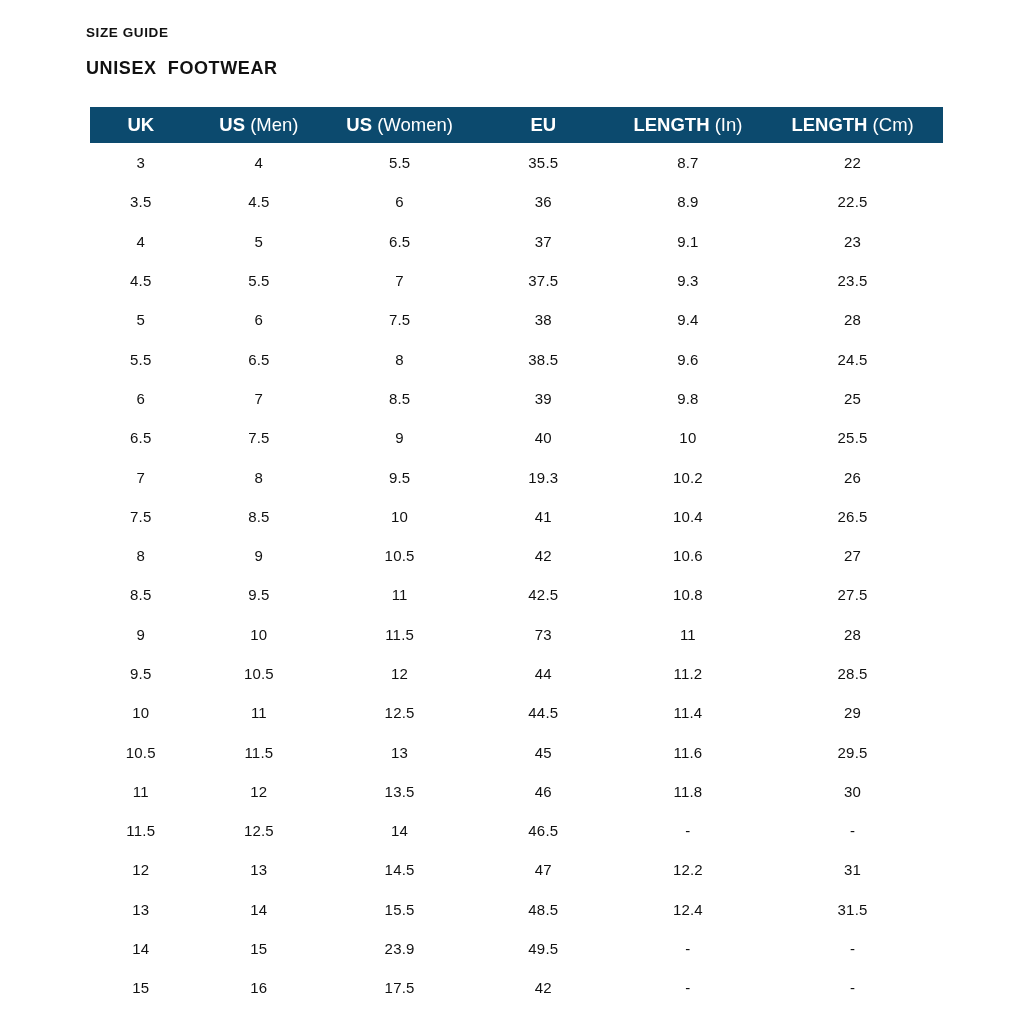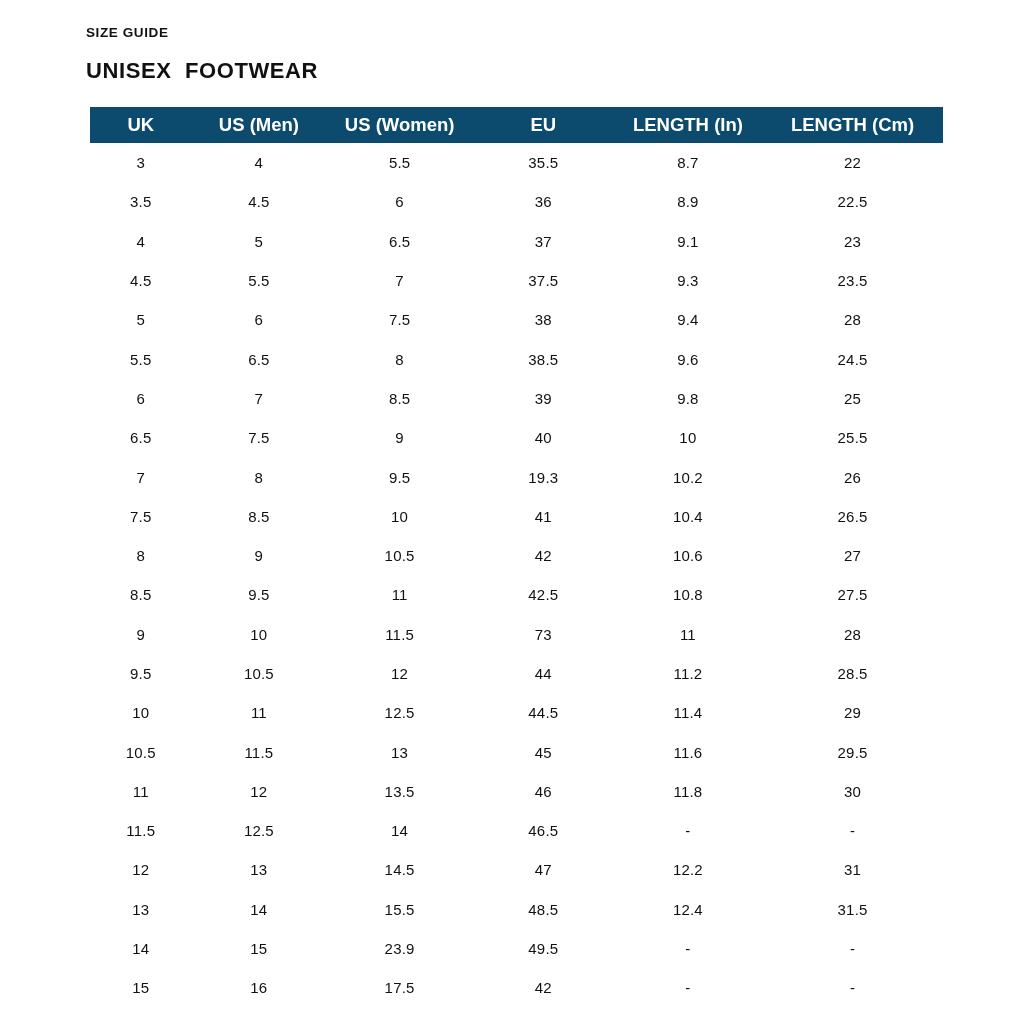--- a/index.html
+++ b/index.html
@@ -22,21 +22,21 @@
     top: 25px;
     font-size: 13.5px;
     font-weight: bold;
     letter-spacing: 0.6px;
     color: #111111;
   }
   .title {
     position: absolute;
     left: 86px;
     top: 58px;
-    font-size: 22px;
+    font-size: 18px;
     font-weight: bold;
     letter-spacing: 0.6px;
     color: #111111;
     white-space: pre;
   }
   table.size-table {
     position: absolute;
     left: 90px;
     top: 107px;
     width: 853px;
@@ -49,21 +49,21 @@
     height: 36px;
     font-size: 18.5px;
     font-weight: normal;
     text-align: center;
     vertical-align: middle;
     padding: 0;
     white-space: nowrap;
     overflow: hidden;
   }
   thead th .b { font-weight: bold; }
-  thead th .r { font-weight: bold; }
+  thead th .r { font-weight: normal; }
   tbody td {
     height: 39.3px;
     font-size: 15px;
     text-align: center;
     vertical-align: middle;
     color: #111111;
     padding: 0;
     letter-spacing: 0.2px;
   }
 </style>

